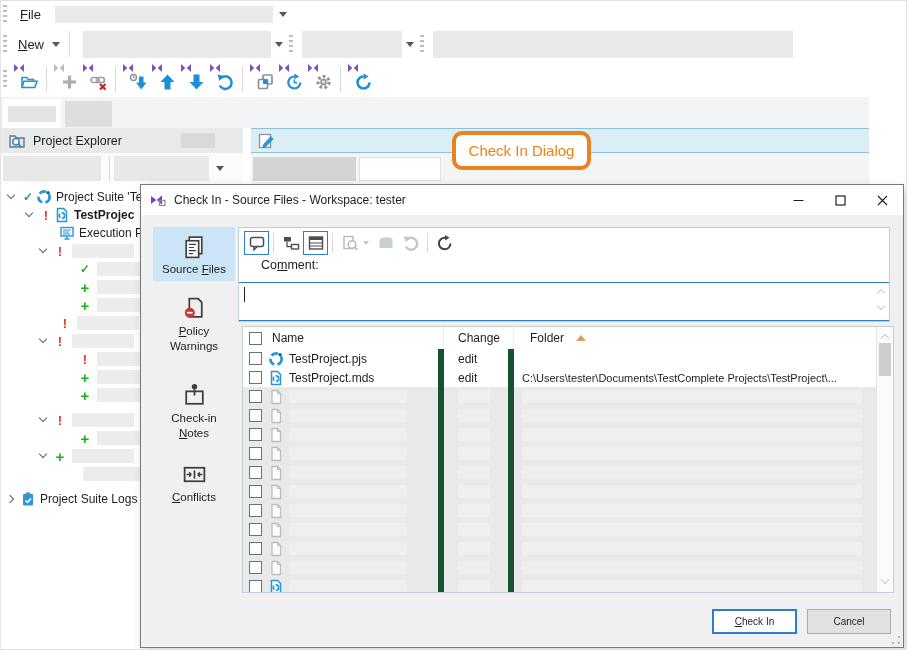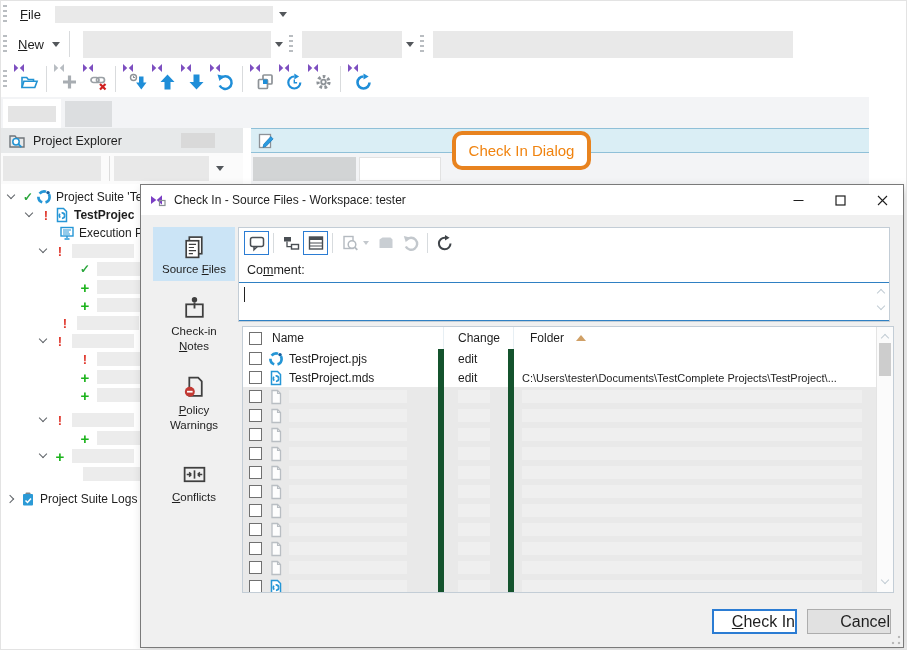--- a/index.html
+++ b/index.html
@@ -113,21 +113,21 @@
   .mb8{margin-bottom:8px;} .mb14{margin-bottom:14px;} .mb10{margin-bottom:10px;} .mb18{margin-bottom:18px;}
 
   .content{position:absolute;left:97px;top:42px;width:652px;height:366px;}
   .top-box{position:absolute;left:0;top:0;width:652px;height:95px;background:#fff;border:1px solid #c3cdd6;}
   .ctoolbar{height:30px;display:flex;align-items:center;padding-left:5px;}
   .tgl{width:25px;height:24px;border:1px solid #2b7cd3;display:flex;align-items:center;justify-content:center;background:#fff;}
   .ibtn{width:25px;height:24px;display:flex;align-items:center;justify-content:center;}
   .csep{width:1px;height:20px;background:#d7dbde;margin:0 4px;}
   .dd-caret{width:0;height:0;border-left:3.5px solid transparent;border-right:3.5px solid transparent;
     border-top:4px solid #c3c8cd;margin:0 4px 0 1px;}
-  .comment-row{height:24px;display:flex;align-items:center;padding-left:8px;font-size:12.5px;}
+  .comment-row{height:24px;display:flex;align-items:flex-start;padding-left:22px;font-size:12.5px;}
   .comment-input{position:relative;height:39px;border-top:1px solid #2f80c3;border-bottom:1px solid #2f80c3;background:#fff;}
   .caret-line{position:absolute;left:5px;top:4px;width:1px;height:15px;background:#222;}
   .spinners{position:absolute;right:4px;top:4px;display:flex;flex-direction:column;gap:8px;}
   .spin{width:8px;height:8px;position:relative;}
   .spin::before{content:"";position:absolute;width:5px;height:5px;border-right:1.5px solid #c2ccd4;
     border-bottom:1.5px solid #c2ccd4;left:1px;}
   .spin.up::before{transform:rotate(-135deg);top:3px;}
   .spin.dn::before{transform:rotate(45deg);top:0;}
 
   .table{position:absolute;left:4px;top:99px;width:652px;height:267px;background:#fff;
@@ -155,22 +155,22 @@
   .frow.ph .bar{display:block;}
   .bar-name{width:118px;margin-left:4px;}
   .bar-change{width:32px;margin-left:8px;}
   .bar-folder{width:340px;}
   .vsb{position:absolute;right:0;top:0;bottom:0;width:17px;background:#fbfbfb;border-left:1px solid #e4e4e4;}
   .vsb .spin{position:absolute;left:4px;}
   .vsb .sb-up{top:5px;} .vsb .sb-dn{bottom:7px;}
   .thumb{position:absolute;left:2px;top:16px;width:12px;height:33px;background:#cdcdcd;}
 
   .btnrow{position:absolute;left:0;top:424px;width:764px;height:26px;}
-  .btn{position:absolute;height:25px;display:flex;align-items:center;justify-content:flex-end;
-    font-size:16px;background:#e1e1e1;border:1px solid #adadad;cursor:default;}
+  .btn{position:absolute;height:25px;display:flex;align-items:center;justify-content:center;
+    font-size:10px;background:#e1e1e1;border:1px solid #adadad;cursor:default;}
   .btn.primary{left:571px;width:85px;background:#fff;border:2px solid #2b7cd3;}
   .btn.cancel{left:666px;width:84px;}
   .rgrip{position:absolute;right:2px;bottom:2px;width:10px;height:10px;
     background-image:radial-gradient(circle at 8px 2px,#b9b9b9 1.3px,transparent 1.6px),
       radial-gradient(circle at 8px 8px,#b9b9b9 1.3px,transparent 1.6px),
       radial-gradient(circle at 2px 8px,#b9b9b9 1.3px,transparent 1.6px);}
 </style>
 </head>
 <body>
 
@@ -512,41 +512,41 @@
       <div class="side-item selected mb8">
         <span class="sicon">
           <svg width="27" height="27" viewBox="0 0 26 26">
               <rect x="8" y="3" width="12" height="16" fill="#fff" stroke="#3f3f3f" stroke-width="1.6"></rect>
               <rect x="5" y="6.5" width="12" height="16" fill="#fff" stroke="#3f3f3f" stroke-width="1.6"></rect>
               <path d="M7.5,10 h7 M7.5,13 h5 M7.5,16 h7 M7.5,19 h4" stroke="#3f3f3f" stroke-width="1.2"></path>
             </svg>
         </span>
         <span class="slabel"><span>Source </span><span class="u">F</span><span>iles</span></span>
       </div>
+      <div class="side-item mb18">
+        <span class="sicon">
+          <svg width="27" height="27" viewBox="0 0 26 26">
+              <path d="M8,3.5 h8.5 l3.5,3.5 v14 H8 Z" fill="none" stroke="#3f3f3f" stroke-width="1.7"></path>
+              <circle cx="8.5" cy="17" r="4.8" fill="#c23a34"></circle>
+              <rect x="5.8" y="16.2" width="5.4" height="1.7" fill="#fff"></rect>
+            </svg>
+        </span>
+        <span class="slabel"><span class="u">P</span><span>olicy</span></span>
+        <span class="slabel"><span>Warnings</span></span>
+      </div>
       <div class="side-item mb10">
         <span class="sicon">
           <svg width="27" height="27" viewBox="0 0 26 26">
               <rect x="5" y="9" width="16" height="12" fill="none" stroke="#3f3f3f" stroke-width="1.7"></rect>
               <circle cx="13" cy="4.5" r="2.6" fill="#3f3f3f"></circle>
               <path d="M13,7 V13" stroke="#3f3f3f" stroke-width="1.8"></path>
             </svg>
         </span>
         <span class="slabel"><span>Check-in</span><span class="u"></span><span></span></span>
         <span class="slabel"><span></span><span class="u">N</span><span>otes</span></span>
-      </div>
-      <div class="side-item mb18">
-        <span class="sicon">
-          <svg width="27" height="27" viewBox="0 0 26 26">
-              <path d="M8,3.5 h8.5 l3.5,3.5 v14 H8 Z" fill="none" stroke="#3f3f3f" stroke-width="1.7"></path>
-              <circle cx="8.5" cy="17" r="4.8" fill="#c23a34"></circle>
-              <rect x="5.8" y="16.2" width="5.4" height="1.7" fill="#fff"></rect>
-            </svg>
-        </span>
-        <span class="slabel"><span class="u">P</span><span>olicy</span></span>
-        <span class="slabel"><span>Warnings</span></span>
       </div>
       <div class="side-item">
         <span class="sicon">
           <svg width="27" height="27" viewBox="0 0 26 26">
               <rect x="3.5" y="6.5" width="19" height="13" fill="none" stroke="#3f3f3f" stroke-width="1.7"></rect>
               <path d="M13,9 V17" stroke="#3f3f3f" stroke-width="1.6"></path>
               <path d="M5.5,13 H10 M10,13 l-2.2,-2 M10,13 l-2.2,2" fill="none" stroke="#3f3f3f" stroke-width="1.5"></path>
               <path d="M20.5,13 H16 M16,13 l2.2,-2 M16,13 l2.2,2" fill="none" stroke="#3f3f3f" stroke-width="1.5"></path>
             </svg>
         </span>

